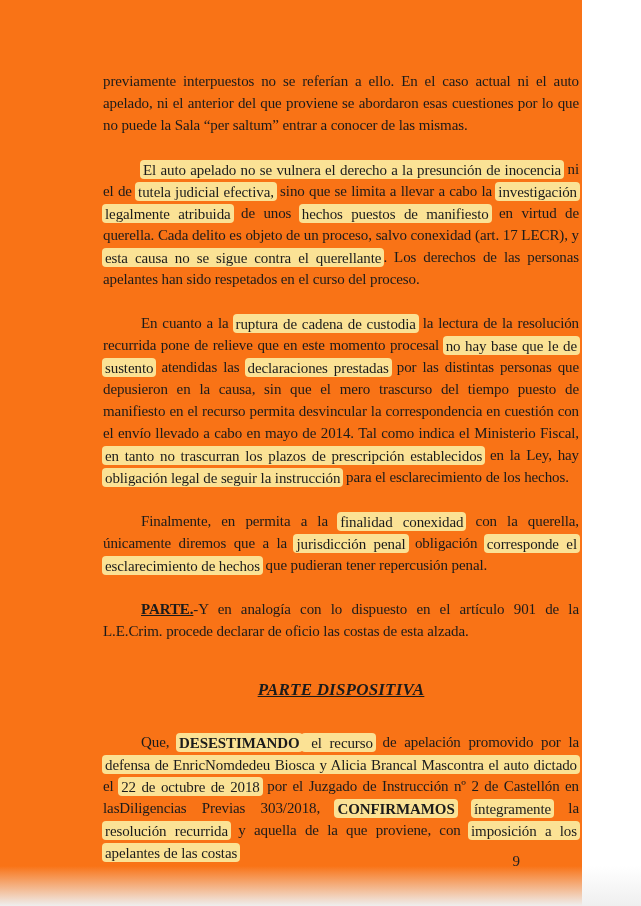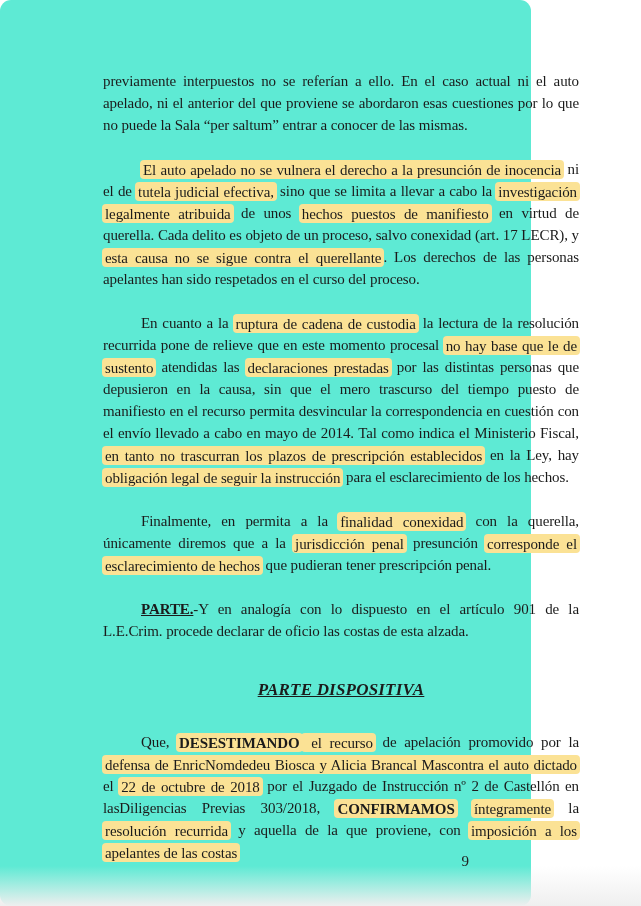--- a/index.html
+++ b/index.html
@@ -7,23 +7,22 @@
   html, body { margin: 0; padding: 0; }
   body {
     width: 641px; height: 906px;
     background: #ffffff;
     font-family: "Liberation Serif", serif;
     color: var(--ink);
     overflow: hidden;
   }
   .page {
     position: relative;
-    width: 531px; height: 906px;
-    background: #5eead4;
-    border-radius: 11px;
+    width: 582px; height: 906px;
+    background: #f97316;
   }
   .content {
     position: absolute;
     left: 103px; top: 70px;
     width: 476px;
   }
   p.body {
     font-size: 15px;
     line-height: 22px;
     text-align: justify;
@@ -69,20 +68,20 @@
   }
 </style>
 </head>
 <body>
 
 <div class="page">
   <div class="content">
       <p class="body"><span>previamente interpuestos no se referían a ello. En el caso actual ni el auto apelado, ni el anterior del que proviene se abordaron esas cuestiones  por lo que no puede la Sala “per saltum” entrar a conocer de las mismas.</span></p>
       <p class="body indent"><span class="hl">El auto apelado no se vulnera el derecho a la presunción de inocencia</span><span> ni el de </span><span class="hl">tutela judicial efectiva,</span><span> sino que se limita a llevar a cabo la </span><span class="hl">investigación legalmente atribuida</span><span> de unos </span><span class="hl">hechos puestos de manifiesto</span><span> en virtud de querella. Cada delito es objeto de un proceso, salvo conexidad  (art. 17 LECR), y </span><span class="hl">esta causa no se sigue contra el querellante</span><span>. Los derechos de las personas apelantes han sido respetados en el curso del proceso.</span></p>
       <p class="body indent"><span>En cuanto a la </span><span class="hl">ruptura de cadena de custodia</span><span> la lectura de la resolución recurrida pone de relieve que en este momento procesal </span><span class="hl">no hay base que le de sustento</span><span> atendidas las </span><span class="hl">declaraciones prestadas</span><span> por las distintas personas que depusieron en la causa, sin que el mero trascurso del tiempo puesto de manifiesto en el recurso permita desvincular la correspondencia en cuestión con el envío llevado a cabo en mayo de 2014. Tal como indica el Ministerio Fiscal, </span><span class="hl">en tanto no trascurran los plazos de prescripción establecidos</span><span> en la Ley, hay </span><span class="hl">obligación legal de seguir la instrucción</span><span> para el esclarecimiento de los hechos.</span></p>
-      <p class="body indent"><span>Finalmente, en permita a la </span><span class="hl">finalidad conexidad</span><span> con la querella, únicamente diremos que a la </span><span class="hl">jurisdicción penal</span><span> presunción </span><span class="hl">corresponde el esclarecimiento de hechos</span><span> que pudieran tener prescripción penal.</span></p>
+      <p class="body indent"><span>Finalmente, en permita a la </span><span class="hl">finalidad conexidad</span><span> con la querella, únicamente diremos que a la </span><span class="hl">jurisdicción penal</span><span> obligación </span><span class="hl">corresponde el esclarecimiento de hechos</span><span> que pudieran tener repercusión penal.</span></p>
       <p class="body indent"><span class="b u">PARTE.</span><span>-Y en analogía con lo dispuesto en el artículo 901 de la L.E.Crim. procede declarar de oficio las costas de esta alzada.</span></p>
       <p class="heading"><span>PARTE DISPOSITIVA</span></p>
       <p class="body indent"><span>Que, </span><span class="hl b">DESESTIMANDO</span><span class="hl"> el recurso</span><span> de apelación promovido por la </span><span class="hl">defensa de EnricNomdedeu Biosca y Alicia Brancal Mascontra el auto dictado</span><span> el </span><span class="hl">22 de octubre de 2018</span><span> por el  Juzgado de Instrucción nº 2 de Castellón en lasDiligencias Previas 303/2018, </span><span class="hl b">CONFIRMAMOS</span><span> </span><span class="hl">íntegramente</span><span> la </span><span class="hl">resolución recurrida</span><span> y aquella de la que proviene, con  </span><span class="hl">imposición a los apelantes de las costas</span></p>
     </div>
   <div class="page-number">9</div>
   <div class="bottom-shade"></div>
 </div>
 
 </body></html>

